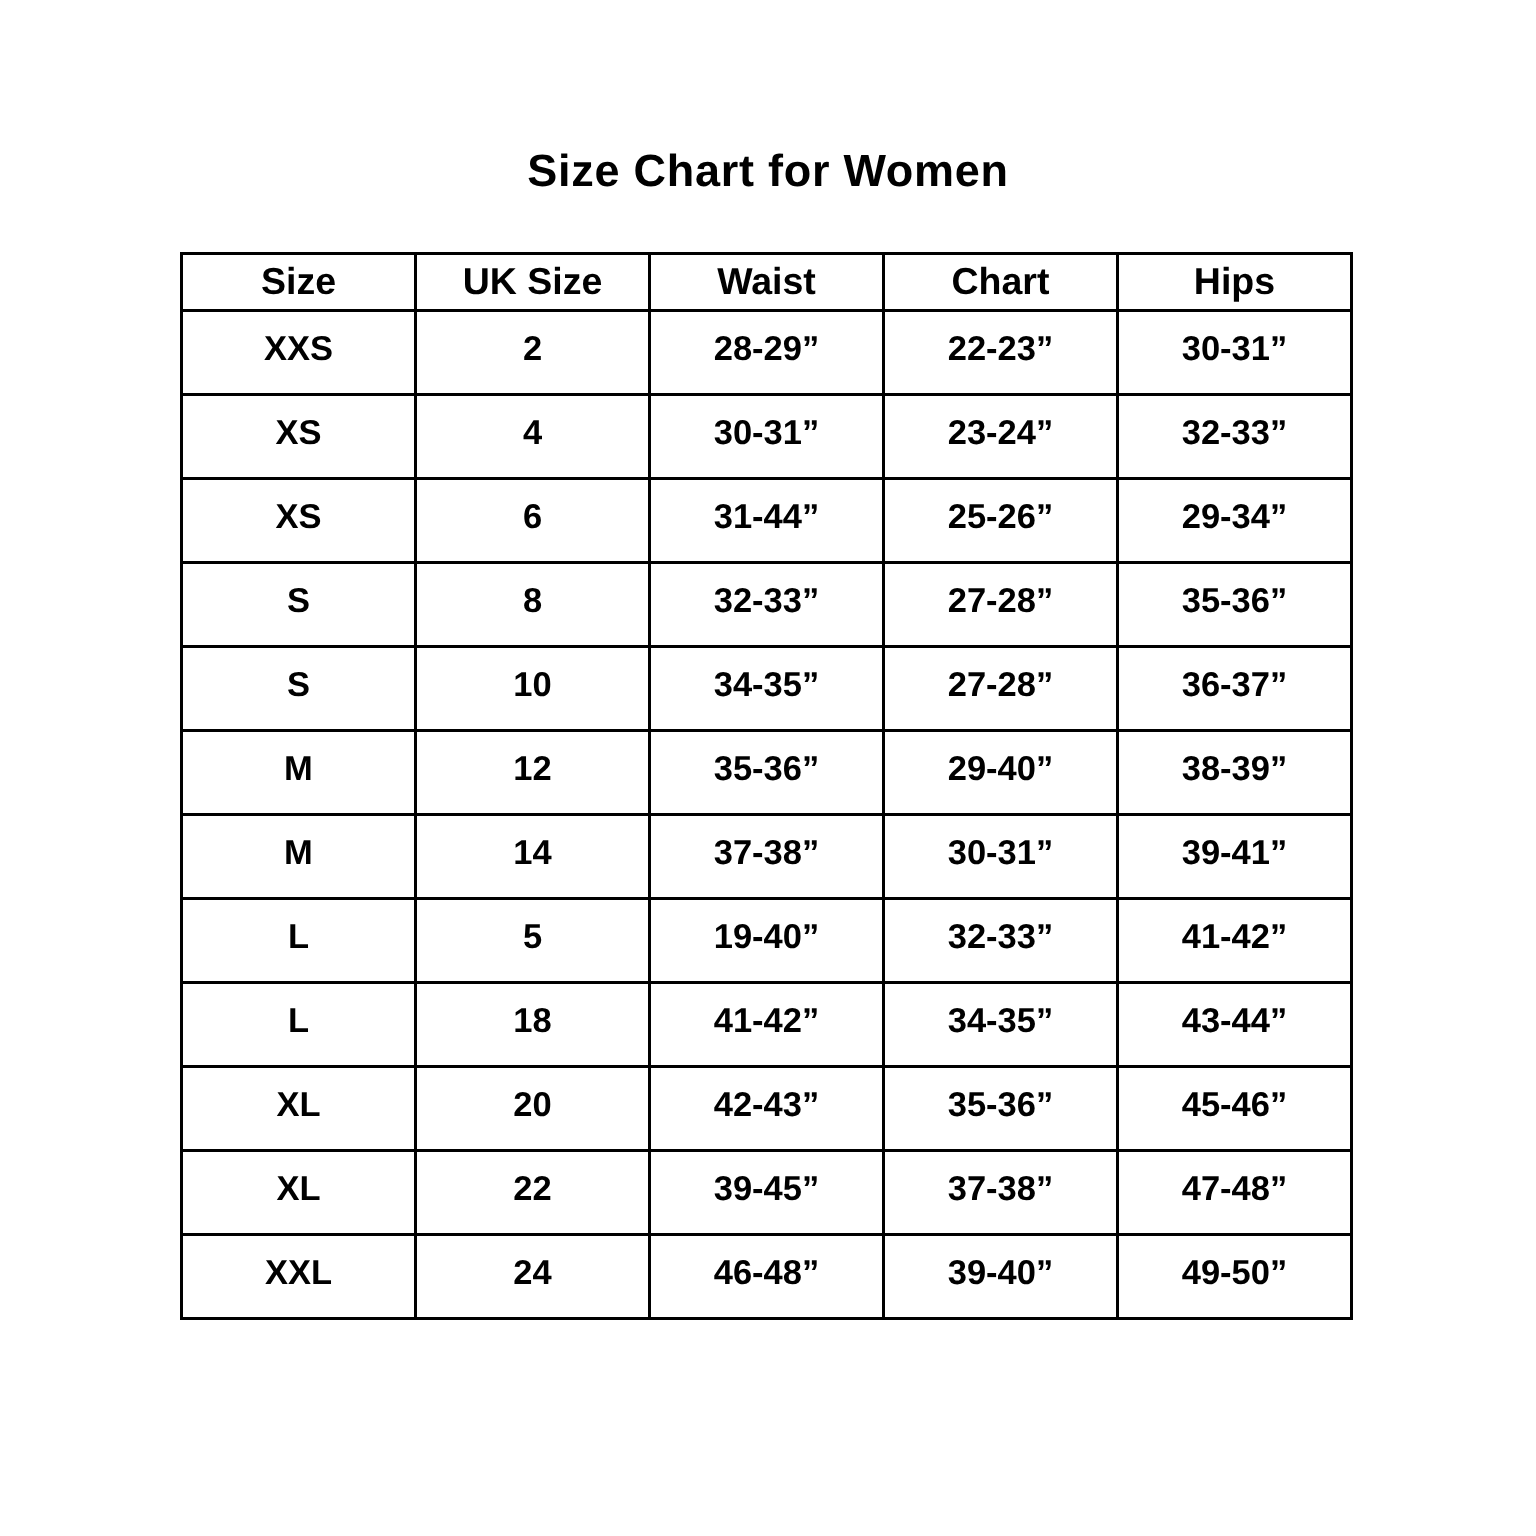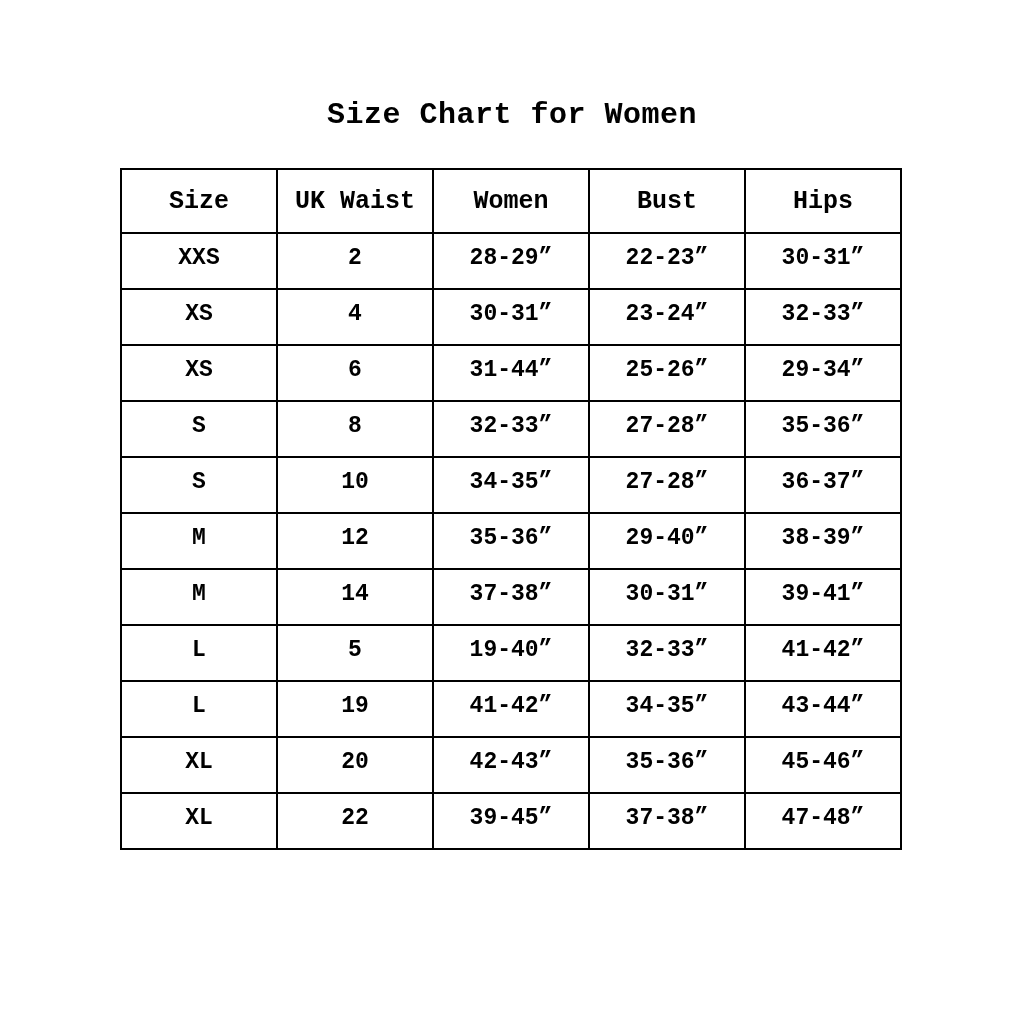--- a/index.html
+++ b/index.html
@@ -7,21 +7,20 @@
     padding: 0;
     background: #ffffff;
     font-family: "Liberation Sans", sans-serif;
   }
   .page {
     position: relative;
     width: 1024px;
     height: 1024px;
     background: #ffffff;
     overflow: hidden;
-    font-family: Liberation Mono, monospace;
   }
   .chart-title {
     position: absolute;
     top: 98px;
     left: 0;
     width: 100%;
     text-align: center;
     font-size: 30px;
     font-weight: bold;
     color: #000000;
@@ -42,21 +41,21 @@
   table.size-table td {
     border: 2px solid #000000;
     width: 156px;
     text-align: center;
     color: #000000;
     font-weight: bold;
     padding: 0;
     box-sizing: border-box;
   }
   table.size-table th {
-    height: 64px;
+    height: 38px;
     font-size: 25px;
     vertical-align: middle;
   }
   table.size-table td {
     height: 56px;
     font-size: 23px;
     line-height: 23px;
     vertical-align: top;
     padding-top: 13px;
   }
@@ -65,23 +64,23 @@
 <body>
 
 <div class="page">
   <h1 class="chart-title">Size Chart for Women</h1>
 
   <div class="table-wrap">
     <table class="size-table">
       <thead>
         <tr id="header-row">
             <th>Size</th>
-            <th>UK Waist</th>
-            <th>Women</th>
-            <th>Bust</th>
+            <th>UK Size</th>
+            <th>Waist</th>
+            <th>Chart</th>
             <th>Hips</th>
           </tr>
       </thead>
       <tbody id="table-body">
           <tr>
             <td>XXS</td>
             <td>2</td>
             <td>28-29”</td>
             <td>22-23”</td>
             <td>30-31”</td>
@@ -130,35 +129,42 @@
           </tr>
           <tr>
             <td>L</td>
             <td>5</td>
             <td>19-40”</td>
             <td>32-33”</td>
             <td>41-42”</td>
           </tr>
           <tr>
             <td>L</td>
-            <td>19</td>
+            <td>18</td>
             <td>41-42”</td>
             <td>34-35”</td>
             <td>43-44”</td>
           </tr>
           <tr>
             <td>XL</td>
             <td>20</td>
             <td>42-43”</td>
             <td>35-36”</td>
             <td>45-46”</td>
           </tr>
           <tr>
             <td>XL</td>
             <td>22</td>
             <td>39-45”</td>
             <td>37-38”</td>
             <td>47-48”</td>
           </tr>
+          <tr>
+            <td>XXL</td>
+            <td>24</td>
+            <td>46-48”</td>
+            <td>39-40”</td>
+            <td>49-50”</td>
+          </tr>
         </tbody>
     </table>
   </div>
 </div>
 
 </body></html>

